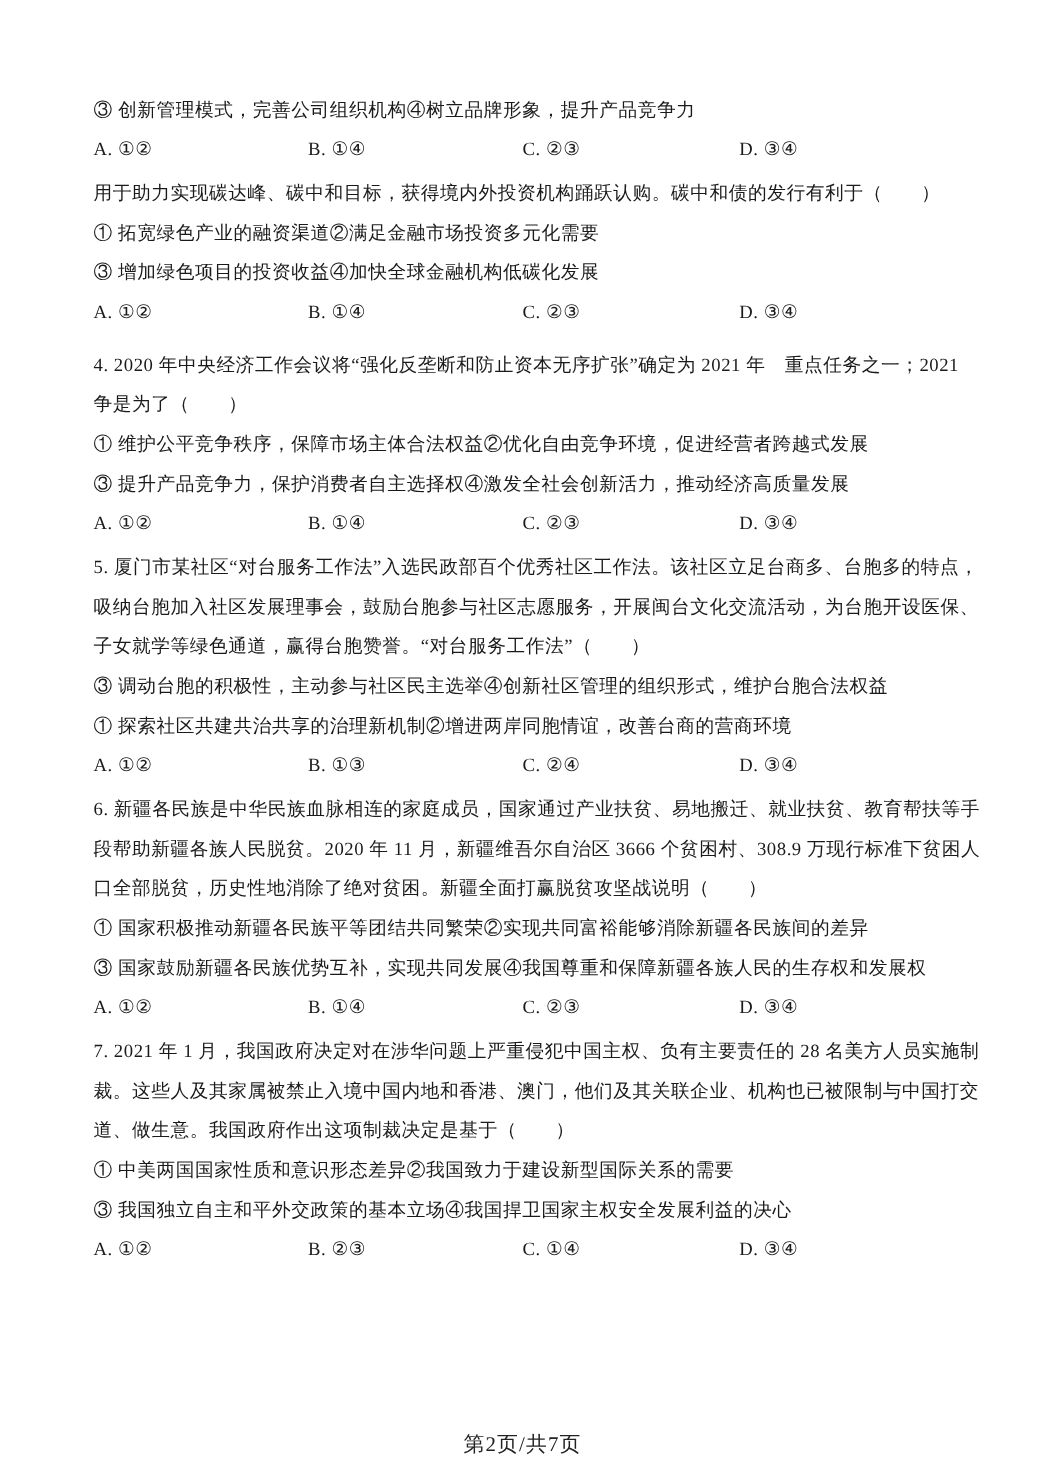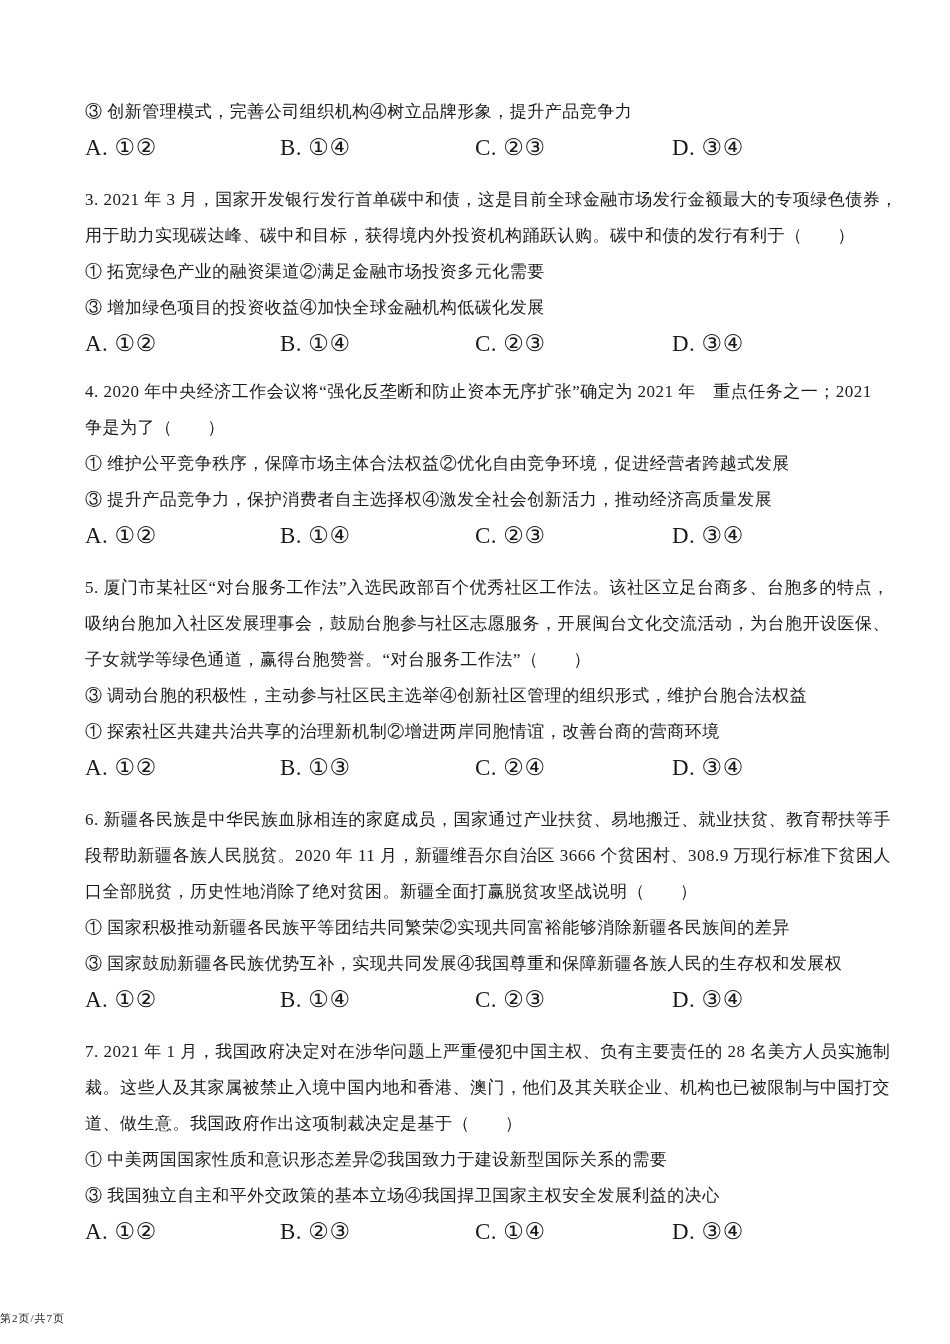--- a/index.html
+++ b/index.html
@@ -16,68 +16,67 @@
     color: #1a1a1a;
     overflow: hidden;
   }
   .content {
     position: absolute;
     left: 85px;
     right: 80px;
     top: 78px;
   }
   .question {
-    margin: 16px 0 2px 0;
+    margin: 4px 0 2px 0;
   }
   .question.gap-top {
     margin-top: 12px;
   }
   .line {
     font-size: 17px;
     line-height: 36px;
     letter-spacing: 0.5px;
     white-space: nowrap;
   }
   .options {
     display: grid;
     grid-template-columns: 195px 195px 197px auto;
-    font-size: 23px;
+    font-size: 17px;
     line-height: 36px;
     letter-spacing: 0.5px;
   }
   .options span {
     display: block;
   }
   .footer {
     position: absolute;
     left: 0;
     right: 0;
     bottom: 18px;
-    text-align: left;
-    font-size: 11px;
+    text-align: center;
+    font-size: 19px;
     color: #222222;
     letter-spacing: 1px;
   }
 </style>
 </head>
 <body>
 
 <div class="page">
   <div class="content">
       <div class="question">
         <div class="line">③ 创新管理模式，完善公司组织机构④树立品牌形象，提升产品竞争力</div>
         <div class="options">
           <span>A. ①②</span>
           <span>B. ①④</span>
           <span>C. ②③</span>
           <span>D. ③④</span>
         </div>
       </div>
       <div class="question">
-        <div class="line">3. 2021 年 3 月，国家开发银行发行首单碳中和债，这是目前全球金融市场发行金额最大的专项绿色债券，</div>
         <div class="line">用于助力实现碳达峰、碳中和目标，获得境内外投资机构踊跃认购。碳中和债的发行有利于（　　）</div>
         <div class="line">① 拓宽绿色产业的融资渠道②满足金融市场投资多元化需要</div>
         <div class="line">③ 增加绿色项目的投资收益④加快全球金融机构低碳化发展</div>
         <div class="options">
           <span>A. ①②</span>
           <span>B. ①④</span>
           <span>C. ②③</span>
           <span>D. ③④</span>
         </div>
       </div>

